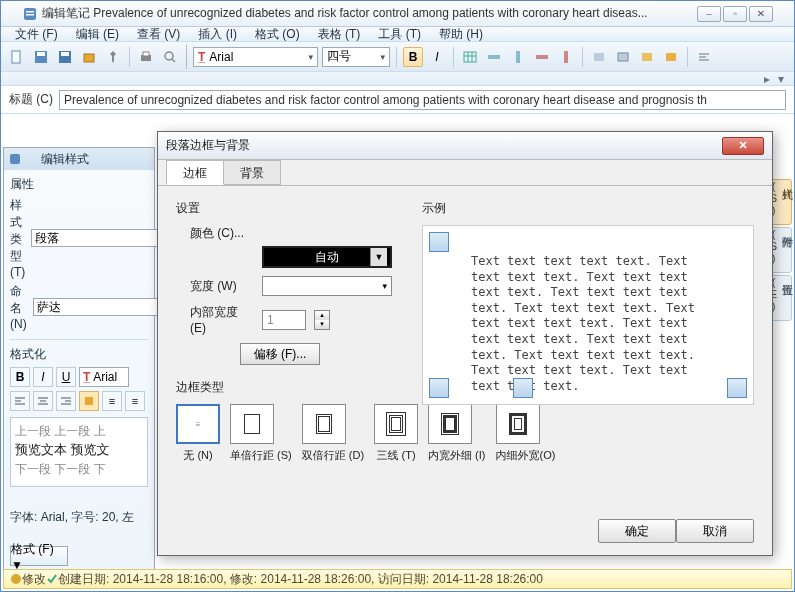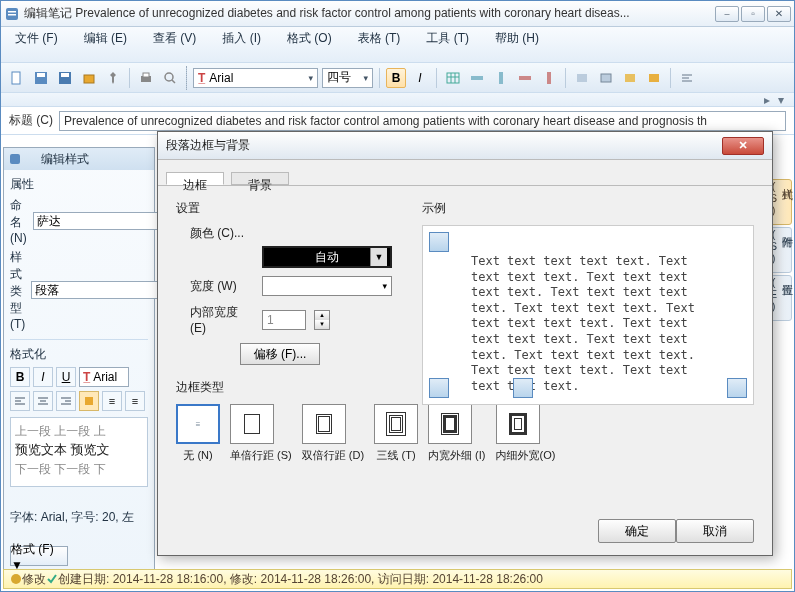--- a/index.html
+++ b/index.html
@@ -1,29 +1,29 @@
 <!DOCTYPE html>
 <html><head>
 <meta charset="utf-8">
 <style>
 *{box-sizing:border-box;margin:0;padding:0;font-family:"Microsoft YaHei",SimSun,Arial,sans-serif;font-size:12px}
 body{background:#fff;width:795px;height:592px;position:relative;overflow:hidden;border:1px solid #5a8bc0}
-.titlebar{height:26px;background:linear-gradient(#fefefe,#e8f0f8);display:flex;align-items:center;padding:0 3px;border-bottom:1px solid #bcd}
+.titlebar{height:26px;background:linear-gradient(#fefefe,#e8f0f8);display:flex;align-items:center;padding:0 21px;border-bottom:1px solid #bcd}
 .titlebar-icon{width:16px;height:16px;margin-right:4px}
 .titlebar-text{flex:1;color:#333;white-space:nowrap;overflow:hidden}
 .win-btns{display:flex;gap:2px}
 .win-btn{width:24px;height:16px;border:1px solid #9ab;background:linear-gradient(#fff,#e0eaf4);border-radius:2px;display:flex;align-items:center;justify-content:center;font-size:10px;color:#456}
-.menubar{height:36px;background:linear-gradient(#f8fbfe,#e4eef8);border-bottom:1px solid #cde;display:flex;align-items:flex-start;padding:0 6px;gap:10px}
+.menubar{height:15px;background:linear-gradient(#f8fbfe,#e4eef8);border-bottom:1px solid #cde;display:flex;align-items:center;padding:0 6px;gap:2px}
 .menu-item{padding:3px 8px;color:#234;cursor:default}
 .toolbar{height:30px;background:linear-gradient(#f4f9fd,#dfeaf5);border-bottom:1px solid #cde;display:flex;align-items:center;padding:0 6px;gap:4px}
 .tool-btn{width:20px;height:20px;border-radius:2px;display:flex;align-items:center;justify-content:center}
 .tool-btn svg{width:14px;height:14px}
 .sep{width:1px;height:20px;background:#bcd;margin:0 2px}
 .font-select{width:125px;height:20px;border:1px solid #9ab;background:#fff;display:flex;align-items:center;padding:0 4px}
-.size-select{width:51px;height:20px;border:1px solid #9ab;background:#fff;display:flex;align-items:center;padding:0 4px}
+.size-select{width:68px;height:20px;border:1px solid #9ab;background:#fff;display:flex;align-items:center;padding:0 4px}
 .sel-arrow{margin-left:auto;font-size:9px;color:#456}
 .bold-btn{width:20px;height:20px;border:1px solid #e8b45a;background:linear-gradient(#fff3d9,#ffe0a8);border-radius:2px;display:flex;align-items:center;justify-content:center;font-weight:bold}
 .toolbar2{height:14px;background:linear-gradient(#f0f6fc,#e4eef8);border-bottom:1px solid #cde;display:flex;align-items:center;justify-content:flex-end;padding:0 10px;gap:8px;font-size:9px;color:#678}
 .title-row{height:28px;display:flex;align-items:center;padding:0 8px;gap:6px;border-bottom:1px solid #cde}
 .title-label{color:#333}
 .title-input{flex:1;height:20px;border:1px solid #9ab;padding:0 4px;color:#333;background:#fff}
 .side-tabs{position:absolute;right:2px;top:178px;width:22px;display:flex;flex-direction:column;gap:2px}
 .side-tab{height:46px;border:1px solid #d8b868;background:linear-gradient(90deg,#fff3d9,#ffe8b8);writing-mode:vertical-rl;text-orientation:upright;display:flex;align-items:center;justify-content:center;font-size:11px;color:#543;border-radius:3px}
 .side-tab.inactive{background:linear-gradient(90deg,#f8fbfe,#e8f0f8);border-color:#bcd;color:#345}
 .edit-panel{position:absolute;left:2px;top:146px;width:152px;background:linear-gradient(#f8fbfe,#eef5fb);border:1px solid #9ab}
@@ -41,21 +41,21 @@
 .font-info{margin-top:22px;color:#234;font-size:12px}
 .fmt-btn-bottom{margin-top:20px;width:58px;height:20px;border:1px solid #9ab;background:linear-gradient(#fefefe,#e4eef8);display:flex;align-items:center;justify-content:center}
 .status{position:absolute;bottom:2px;left:2px;right:2px;height:20px;background:linear-gradient(#fffce0,#fff3b0);border:1px solid #d8c870;display:flex;align-items:center;padding:0 6px;color:#543;font-size:11px;gap:0}
 .tabstrip{position:absolute;left:158px;right:26px;top:178px;height:22px;background:linear-gradient(#f0f6fc,#dfeaf5);border-bottom:1px solid #bcd;display:flex;align-items:center;justify-content:flex-end;padding:0 8px}
 .tab-close{width:12px;height:12px;color:#456;font-weight:bold}
 .content-text{position:absolute;left:700px;top:236px;color:#111;font-weight:bold;font-size:14px;line-height:1.8}
 .dialog{position:absolute;left:156px;top:130px;width:616px;height:425px;background:#f0f0f0;border:1px solid #666;box-shadow:3px 3px 12px rgba(0,0,0,.3)}
 .dlg-title{height:28px;background:linear-gradient(#fefefe,#e0e8f0);display:flex;align-items:center;padding:0 8px;border-bottom:1px solid #bbb}
 .dlg-title-text{flex:1;color:#222}
 .dlg-close{width:42px;height:18px;background:linear-gradient(#e8938a,#c94a3a);border:1px solid #a03028;border-radius:2px;color:#fff;display:flex;align-items:center;justify-content:center;font-size:11px;font-weight:bold}
-.dlg-tabs{height:26px;display:flex;padding:12px 8px 0;gap:8px;border-bottom:1px solid #bbb;background:#f0f0f0}
+.dlg-tabs{height:26px;display:flex;padding:0 8px 0;gap:0;border-bottom:1px solid #bbb;background:#f0f0f0}
 .dlg-tab{padding:4px 16px;border:1px solid #bbb;background:#fff;margin-right:-1px;position:relative;color:#222}
 .dlg-tab.active{border-bottom:1px solid #fff;z-index:1}
 .dlg-tab.inactive{background:#e8e8e8}
 .dlg-body{padding:14px 18px;background:#f0f0f0;height:330px;display:flex;gap:16px}
 .dlg-left{width:230px}
 .dlg-right{flex:1}
 .grp-label{color:#222;margin-bottom:8px}
 .setting-row{display:flex;align-items:center;gap:8px;margin:8px 0 8px 14px}
 .setting-row label{width:64px;color:#222}
 .color-sel{width:130px;height:22px;border:2px solid #222;background:#000;color:#fff;display:flex;align-items:center;justify-content:center;position:relative}
@@ -251,26 +251,26 @@
 <div class="edit-panel">
   <div class="edit-panel-title">
     <svg width="14" height="14">
         <rect x="2" y="2" width="10" height="10" fill="#5a8bc0" rx="2"></rect>
       </svg>
     <span style="margin-left:19px">编辑样式</span>
   </div>
   <div class="edit-panel-body">
     <div class="prop-section">属性</div>
     <div class="prop-row">
+      <label>样式类型 (T)</label>
+      <input value="段落" style="">
+    </div>
+    <div class="prop-row">
       <label>命名 (N)</label>
       <input value="萨达" style="">
-    </div>
-    <div class="prop-row">
-      <label>样式类型 (T)</label>
-      <input value="段落" style="">
     </div>
     <div class="fmt-section">
       <div class="prop-section">格式化</div>
       <div class="fmt-row">
         <div class="fmt-btn">
             <b>B</b>
           </div>
         <div class="fmt-btn">
             <i>I</i>
           </div>

